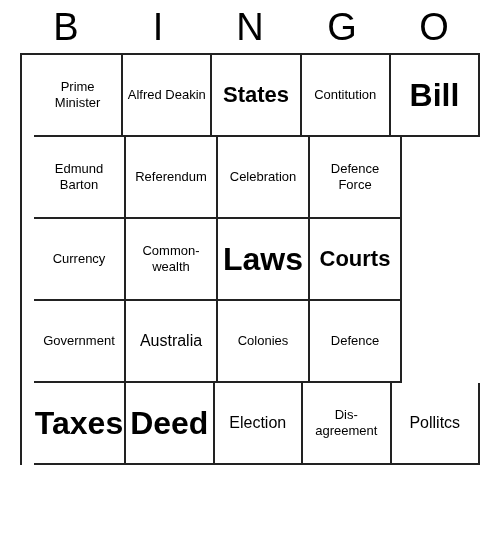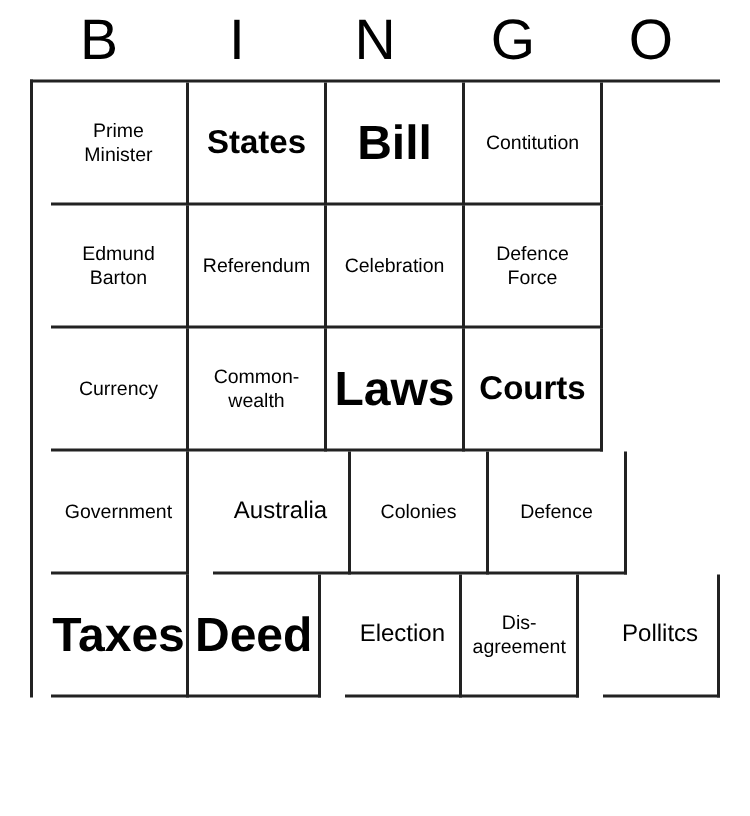--- a/index.html
+++ b/index.html
@@ -57,21 +57,20 @@
       padding: 4px;
       line-height: 1.2;
     }
 
     .cell-small {
       font-size: 13px;
     }
 
     .cell-medium {
       font-size: 16px;
-      margin-left: 16px;
     }
 
     .cell-large {
       font-size: 22px;
       font-weight: bold;
     }
 
     .cell-xlarge {
       font-size: 32px;
       font-weight: bold;
@@ -84,23 +83,24 @@
   <span class="bingo-letter">B</span>
   <span class="bingo-letter">I</span>
   <span class="bingo-letter">N</span>
   <span class="bingo-letter">G</span>
   <span class="bingo-letter">O</span>
 </div>
 
 <div class="bingo-grid" id="grid-container">
 <div class="bingo-row">
       <div class="bingo-cell cell-small">Prime Minister</div>
+      <div class="bingo-cell cell-small">Alfred Deakin</div>
       <div class="bingo-cell cell-large">States</div>
+      <div class="bingo-cell cell-small">Contitution</div>
       <div class="bingo-cell cell-xlarge">Bill</div>
-      <div class="bingo-cell cell-small">Contitution</div>
     </div>
     <div class="bingo-row">
       <div class="bingo-cell cell-small">Edmund Barton</div>
       <div class="bingo-cell cell-small">Referendum</div>
       <div class="bingo-cell cell-small">Celebration</div>
       <div class="bingo-cell cell-small">Defence Force</div>
     </div>
     <div class="bingo-row">
       <div class="bingo-cell cell-small">Currency</div>
       <div class="bingo-cell cell-small">Common-wealth</div>

